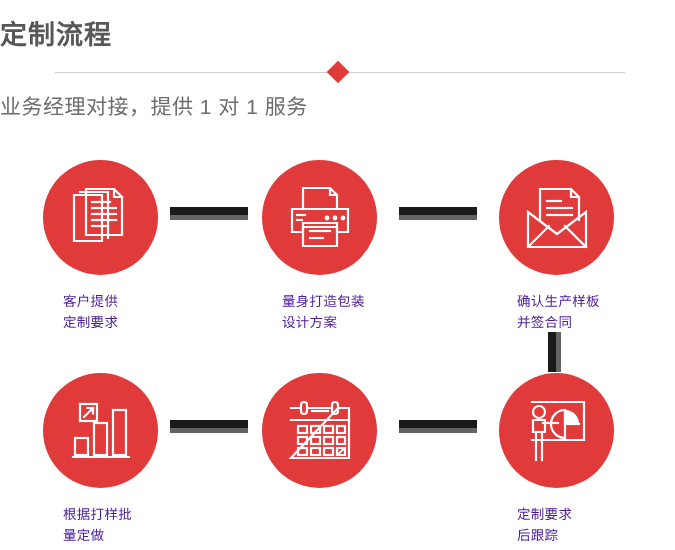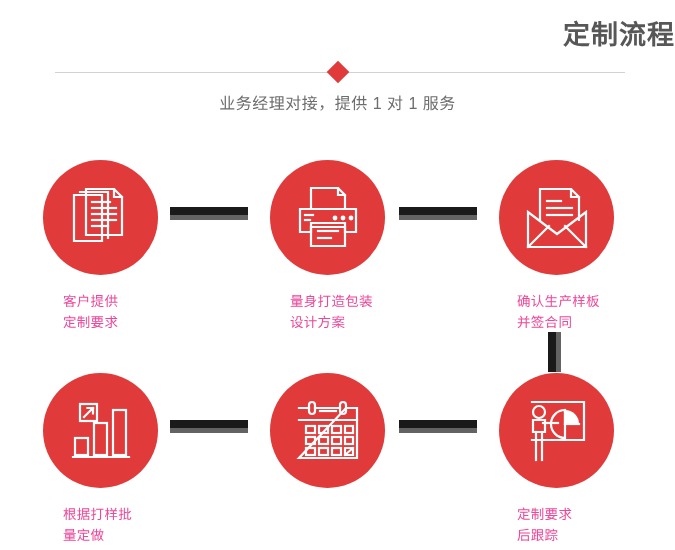--- a/index.html
+++ b/index.html
@@ -22,21 +22,21 @@
     left: 0;
     top: 0;
     width: 675px;
     height: 130px;
   }
   .page-title {
     position: absolute;
     left: 0;
     top: 18px;
     width: 675px;
-    text-align: right;
+    text-align: left;
     font-size: 27px;
     font-weight: bold;
     color: #575757;
     letter-spacing: 1px;
     line-height: 34px;
   }
   .divider-wrap {
     position: absolute;
     left: 0;
     top: 62px;
@@ -58,42 +58,41 @@
     width: 16px;
     height: 16px;
     background: #e03a3a;
     transform: rotate(45deg);
   }
   .subtitle {
     position: absolute;
     left: 0;
     top: 90px;
     width: 675px;
-    text-align: center;
-    font-size: 16px;
+    font-size: 21px;
     color: #6d6d6d;
     letter-spacing: 0.5px;
   }
 
   
   .flow {
     position: absolute;
     left: 0;
     top: 130px;
     width: 675px;
     height: 420px;
   }
   .step {
     position: absolute;
     width: 180px;
   }
   .step-r1 { top: 30px; }
   .step-r2 { top: 243px; }
   .step-c1 { left: 10px; }
-  .step-c2 { left: 237px; }
+  .step-c2 { left: 229px; }
   .step-c3 { left: 466px; }
 
   .circle {
     position: relative;
     width: 115px;
     height: 115px;
     margin-left: 33px;
     border-radius: 50%;
     background: #e03a3a;
     display: flex;
@@ -102,21 +101,21 @@
   }
   .circle svg {
     display: block;
   }
 
   .caption {
     margin-top: 16px;
     margin-left: 53px;
     font-size: 13.5px;
     line-height: 21px;
-    color: #ec4899;
+    color: #4c1d95;
     letter-spacing: 0.3px;
     text-align: left;
     white-space: pre-line;
   }
   .step-c3 .caption { margin-left: 51px; }
 
   
   .conn-h {
     position: absolute;
     width: 78px;

